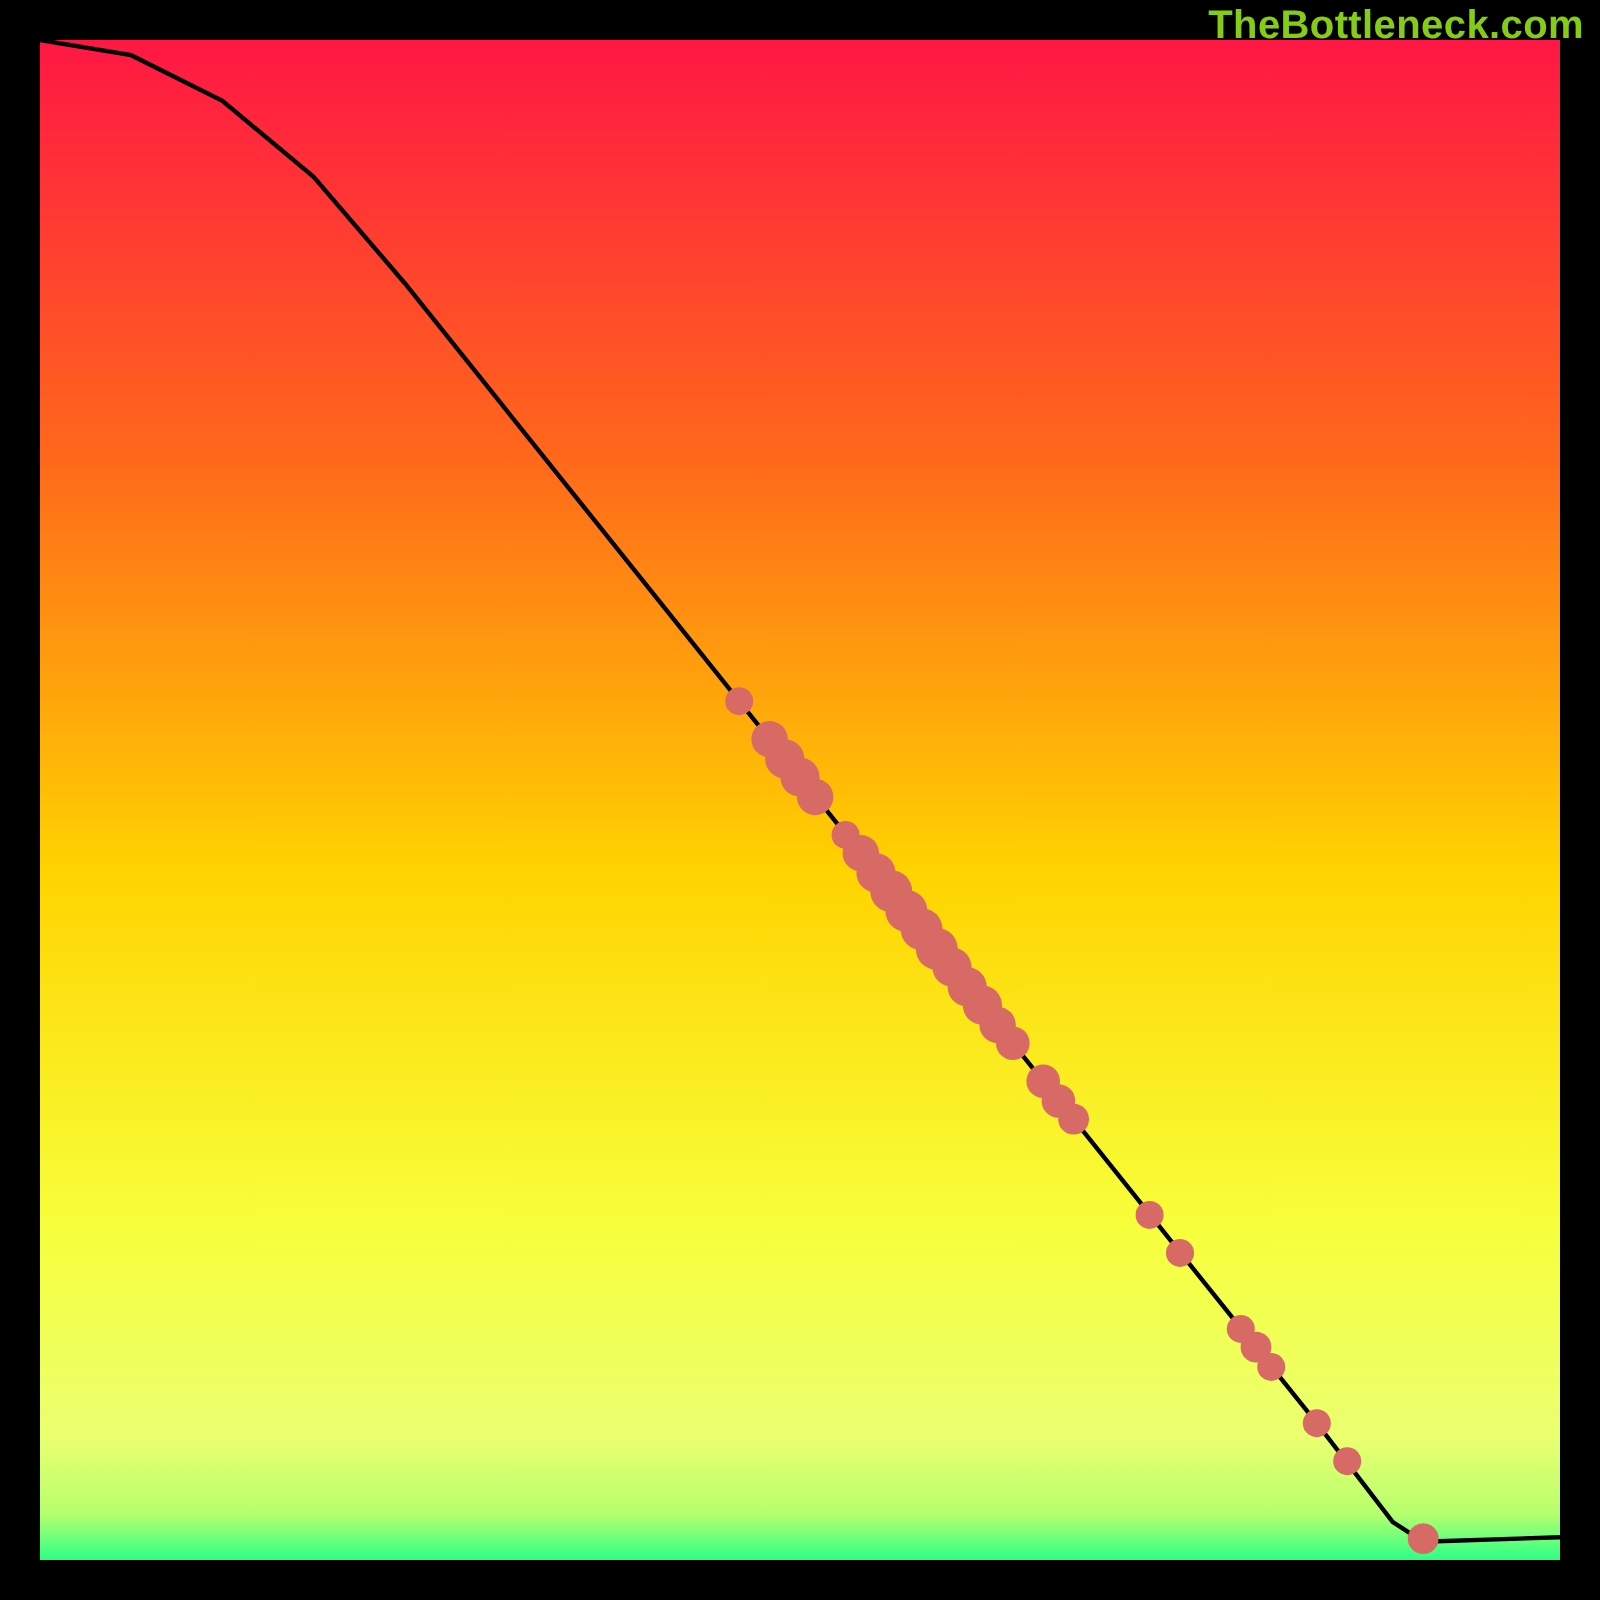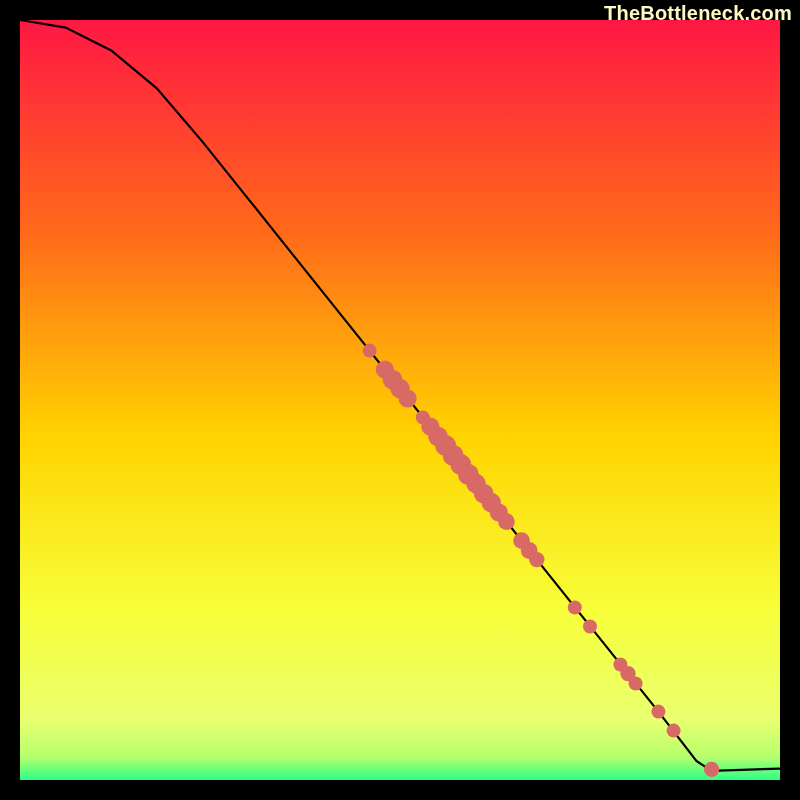--- a/index.html
+++ b/index.html
@@ -17,21 +17,21 @@
     width: 760px;
     height: 760px;
   }
   .attribution {
     position: absolute;
     top: 2px;
     right: 8px;
     font-family: Arial, Helvetica, sans-serif;
     font-size: 20px;
     font-weight: bold;
-    color: #fef9c3;
+    color: #84cc16;
     letter-spacing: 0.2px;
   }
   svg { display: block; }
 </style>
 </head>
 <body>
 
 <div class="stage">
   <div class="attribution">TheBottleneck.com</div>
   <div class="plot">

